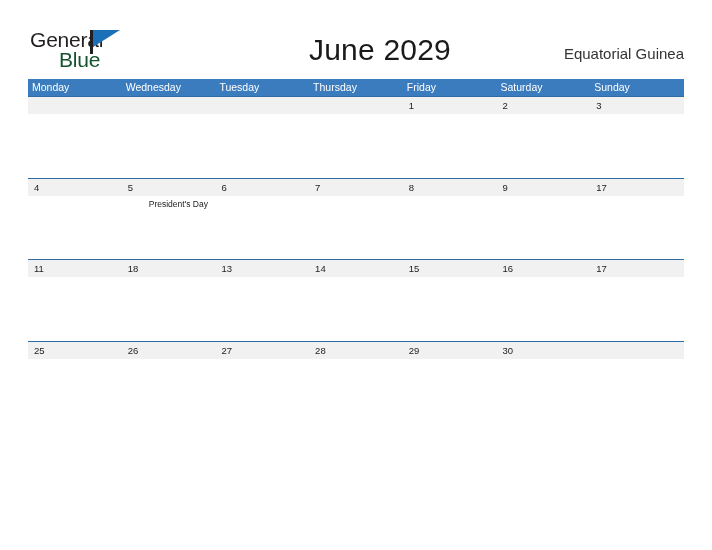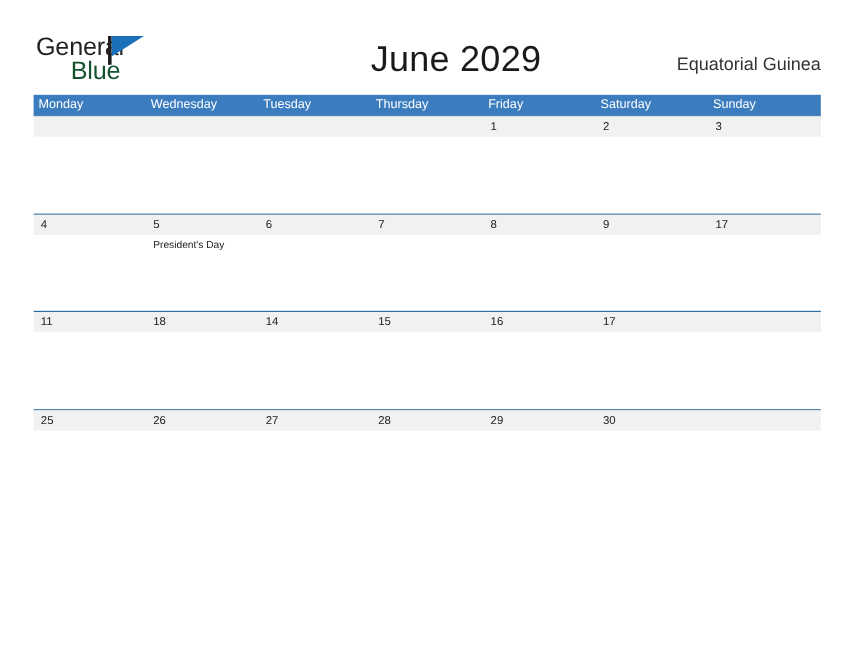--- a/index.html
+++ b/index.html
@@ -151,20 +151,21 @@
     overflow: hidden;
   }
   .event-cell {
     width: 93.714px;
     box-sizing: border-box;
     padding: 3px 4px 0 6px;
     font-size: 8.5px;
     line-height: 11px;
     color: #222222;
     overflow: hidden;
+    margin-left: 21px;
   }
   .event-item {
     display: block;
     white-space: nowrap;
     overflow: hidden;
     text-overflow: ellipsis;
   }
 
   .row-h-64 .event-cell { height: 64px; }
   .row-h-63 .event-cell { height: 63px; }
@@ -242,20 +243,21 @@
       <div class="event-cell"></div>
       <div class="event-cell"></div>
       <div class="event-cell"></div>
     </div>
   </div>
 
   <div class="week-row row-h-64b">
     <div class="date-band">
       <div class="date-cell">11</div>
       <div class="date-cell">18</div>
+      <div class="date-cell">13</div>
       <div class="date-cell">14</div>
       <div class="date-cell">15</div>
       <div class="date-cell">16</div>
       <div class="date-cell">17</div>
     </div>
     <div class="body-band">
       <div class="event-cell"></div>
       <div class="event-cell"></div>
       <div class="event-cell"></div>
       <div class="event-cell"></div>

